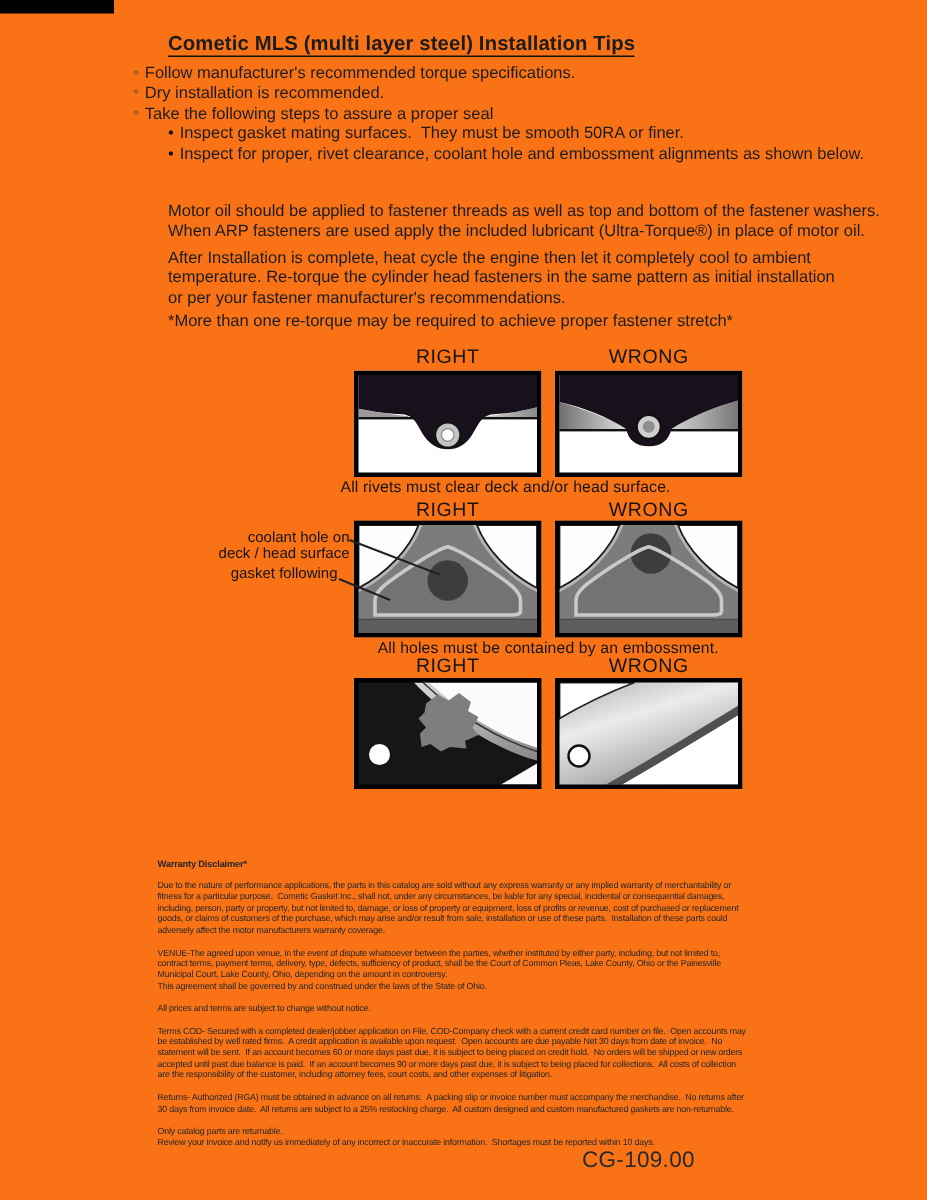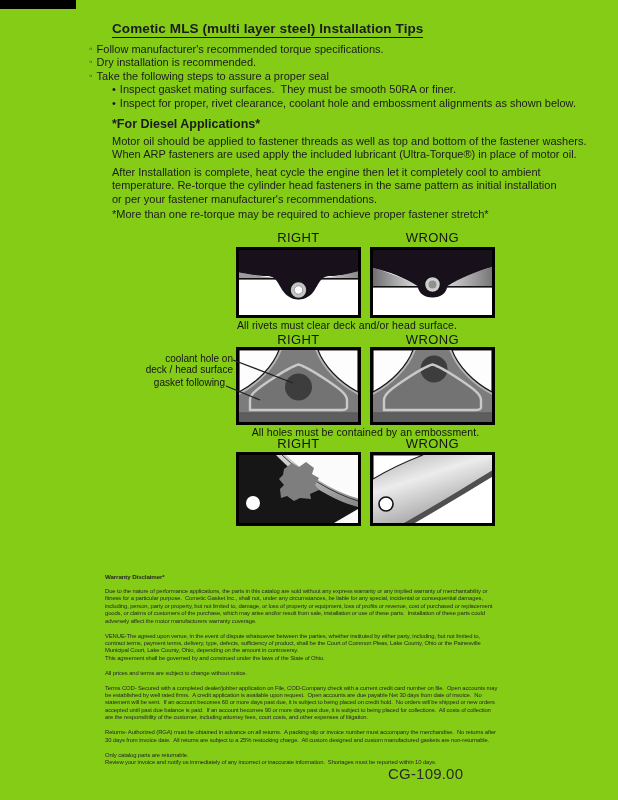--- a/index.html
+++ b/index.html
@@ -1,16 +1,16 @@
 <!DOCTYPE html>
 <html><head>
 <meta charset="utf-8">
 <style>
   html,body{margin:0;padding:0;background:#fff;}
-  .page{position:relative;width:618px;height:800px;background:#84cc16;overflow:hidden;
+  .page{position:relative;width:618px;height:800px;background:#f97316;overflow:hidden;
         font-family:"Liberation Sans","DejaVu Sans",sans-serif;color:#1c1c1c;}
   .abs{position:absolute;}
   .scan-bar{left:0;top:0;width:76px;height:9px;background:#000;}
   .title{left:112px;top:21px;margin:0;font-size:13.5px;font-weight:bold;letter-spacing:.1px;
          border-bottom:1.6px solid #111;padding-bottom:1px;display:inline-block;}
   .bullets{left:89px;top:43px;font-size:11px;line-height:13.4px;}
   .bullet{white-space:pre-wrap;}
   .b0::before{content:"◦";font-size:10px;margin-right:4px;position:relative;top:-1px;color:#333;}
   .b1{padding-left:23px;}
   .b1::before{content:"•";margin-right:4px;color:#111;}
@@ -37,21 +37,20 @@
   <h1 class="abs title">Cometic MLS (multi layer steel) Installation Tips</h1>
 
   <div class="abs bullets">
     <div class="bullet b0"><span>Follow manufacturer's recommended torque specifications.</span></div>
     <div class="bullet b0"><span>Dry installation is recommended.</span></div>
     <div class="bullet b0"><span>Take the following steps to assure a proper seal</span></div>
     <div class="bullet b1"><span>Inspect gasket mating surfaces.  They must be smooth 50RA or finer.</span></div>
     <div class="bullet b1"><span>Inspect for proper, rivet clearance, coolant hole and embossment alignments as shown below.</span></div>
   </div>
 
-  <div class="abs diesel-h">*For Diesel Applications*</div>
   <div class="abs para" style="top:135px;">Motor oil should be applied to fastener threads as well as top and bottom of the fastener washers.
 When ARP fasteners are used apply the included lubricant (Ultra-Torque®) in place of motor oil.</div>
   <div class="abs para" style="top:166px;">After Installation is complete, heat cycle the engine then let it completely cool to ambient
 temperature. Re-torque the cylinder head fasteners in the same pattern as initial installation
 or per your fastener manufacturer's recommendations.</div>
   <div class="abs para" style="top:208px;">*More than one re-torque may be required to achieve proper fastener stretch*</div>
 
   <div class="abs dg-header" style="left:236px;top:230px;">RIGHT</div>
   <div class="abs dg-header" style="left:370px;top:230px;">WRONG</div>
 
@@ -90,21 +89,21 @@
       <path d="M3,40 L3,21 C18,25 34,31.5 48,38.5 L48,40 Z" fill="url(#gwl)"></path>
       <path d="M122,40 L122,20 C106,24.5 90,31 76,38.5 L76,40 Z" fill="url(#gwr)"></path>
       <rect x="3" y="39" width="119" height="1.6" fill="#111"></rect>
       <path d="M3,3 L122,3 L122,20 C106,24.5 90,31 77.5,39 C76,46.5 71,50.5 62.5,50.5 C54,50.5 49,46.5 47.5,39 C35,31 19,24.5 3,21 Z" fill="#18101b"></path>
       <circle cx="62.5" cy="37.5" r="8" fill="#cfcfcf" stroke="#111" stroke-width="1.5"></circle>
       <circle cx="62.5" cy="37.5" r="4" fill="#909090"></circle>
       <rect x="1.5" y="1.5" width="122" height="68" fill="none" stroke="#000" stroke-width="3"></rect>
     </svg>
   </div>
 
-  <div class="abs caption" style="left:237px;top:319px;">All rivets must clear deck and/or head surface.</div>
+  <div class="abs caption" style="left:227px;top:319px;">All rivets must clear deck and/or head surface.</div>
 
   <div class="abs dg-header" style="left:236px;top:332px;">RIGHT</div>
   <div class="abs dg-header" style="left:370px;top:332px;">WRONG</div>
 
   <div class="abs lbl" style="left:115px;top:341px;width:118px;margin-top:12px;">coolant hole on
 deck / head surface</div>
   <div class="abs lbl" style="left:107px;top:377px;width:118px;">gasket following</div>
 
   <div class="abs panel" style="left:236px;top:347px;">
     <svg width="125" height="78" viewBox="0 0 125 78">

